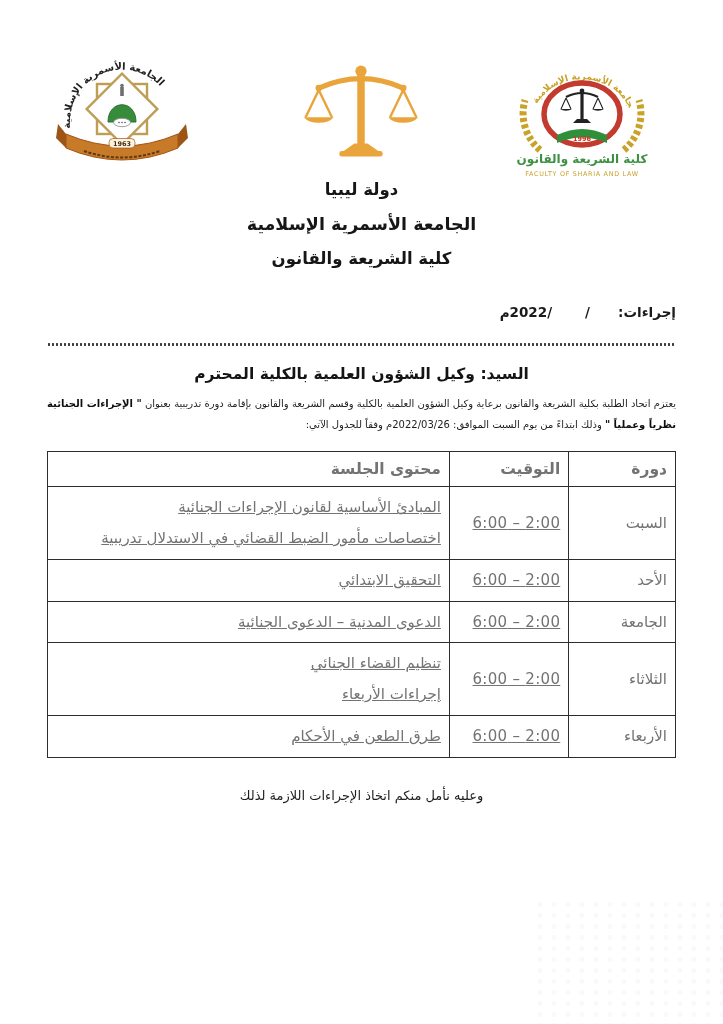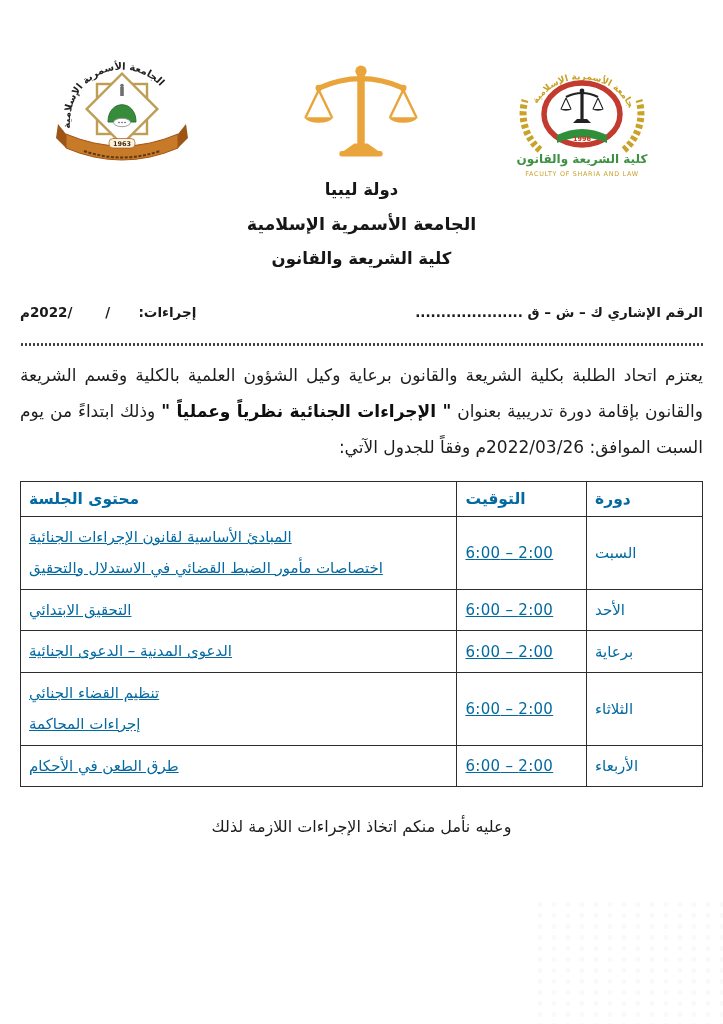--- a/index.html
+++ b/index.html
@@ -1,20 +1,20 @@
 <!DOCTYPE html>
 <html><head>
 <meta charset="utf-8">
 <style>
   html,body{margin:0;padding:0;background:#e9e9e9;}
   .page{
     position:relative;width:723px;height:1024px;margin:0 auto;background:#ffffff;
     font-family:"DejaVu Sans","Liberation Sans",sans-serif;color:#1c1c1c;overflow:hidden;
   }
-  .content{padding:0 20px;}
+  .content{padding:0 47px;}
   
   .logo-band{position:relative;height:180px;}
   .logo-left{position:absolute;left:56px;top:52px;}
   .logo-center{position:absolute;left:300px;top:60px;}
   .logo-right{position:absolute;left:508px;top:44px;}
   
   .title-block{text-align:center;direction:rtl;}
   .title-line{font-weight:700;color:#161616;}
   .t1{font-size:16.5px;margin-top:0px;}
   .t2{font-size:17.5px;margin-top:15px;}
@@ -28,36 +28,36 @@
   
   .dotted-divider{
     margin-top:22px;height:5px;
     background-image:radial-gradient(circle,#3a3a3a 1.1px,rgba(0,0,0,0) 1.3px);
     background-size:4px 5px;background-repeat:repeat-x;background-position:0 50%;
   }
   
   .subject{direction:rtl;text-align:center;font-weight:700;font-size:15.5px;margin-top:18px;color:#141414;}
   
   .body-par{
-    direction:rtl;text-align:justify;font-size:17px;line-height:2.12;
+    direction:rtl;text-align:justify;font-size:10px;line-height:2.12;
     margin:10px 0 0 0;color:#1d1d1d;
   }
   .body-par b{color:#0e0e0e;}
   
   table.schedule{width:100%;border-collapse:collapse;direction:rtl;margin-top:16px;}
   .schedule th,.schedule td{
-    border:1.6px solid #2d2d2d;text-align:left;vertical-align:middle;
-    color:#0369a1;padding:5px 8px;
+    border:1.6px solid #2d2d2d;text-align:right;vertical-align:middle;
+    color:#737373;padding:5px 8px;
   }
   .schedule th{font-weight:700;font-size:15.5px;padding:8px 8px;}
   .schedule td{font-size:15px;}
   .time-cell{font-size:15.5px;letter-spacing:.3px;text-decoration:underline;}
   .content-cell div{line-height:2.05;text-decoration:underline;}
   
-  .closing{direction:rtl;text-align:center;font-size:16px;margin-top:30px;color:#1d1d1d;}
+  .closing{direction:rtl;text-align:center;font-size:13px;margin-top:30px;color:#1d1d1d;}
   
   .scan-noise{
     position:absolute;right:0;bottom:0;width:190px;height:125px;opacity:.5;
     background-image:radial-gradient(circle,#f3f3f3 2px,rgba(255,255,255,0) 3px);
     background-size:14px 11px;
   }
 </style>
 </head>
 <body>
 
@@ -145,26 +145,26 @@
 
   <div class="content">
 
     <div class="title-block">
       <div class="title-line t1">دولة ليبيا</div>
       <div class="title-line t2">الجامعة الأسمرية الإسلامية</div>
       <div class="title-line t3">كلية الشريعة والقانون</div>
     </div>
 
     <div class="ref-row">
-      <span>الرقم الإشاري ك – ش – ق .....................</span>
       <span class="date-field">إجراءات:      /       /2022م</span>
     </div>
 
     <div class="dotted-divider"></div>
 
+    <div class="subject">السيد: وكيل الشؤون العلمية بالكلية المحترم</div>
 
     <p class="body-par"><span>يعتزم اتحاد الطلبة بكلية الشريعة والقانون برعاية وكيل الشؤون العلمية بالكلية وقسم الشريعة والقانون بإقامة دورة تدريبية بعنوان </span><b>" الإجراءات الجنائية نظرياً وعملياً "</b><span> وذلك ابتداءً من يوم السبت الموافق: 2022/03/26م وفقاً للجدول الآتي:</span></p>
 
     <table class="schedule">
       <colgroup>
           <col style="width:17%">
           <col style="width:19%">
           <col style="width:64%">
         </colgroup>
       <thead>
@@ -173,43 +173,43 @@
           <th>التوقيت</th>
           <th>محتوى الجلسة</th>
         </tr>
       </thead>
       <tbody>
           <tr>
             <td class="day-cell">السبت</td>
             <td class="time-cell">2:00 – 6:00</td>
             <td class="content-cell">
               <div>المبادئ الأساسية لقانون الإجراءات الجنائية</div>
-              <div>اختصاصات مأمور الضبط القضائي في الاستدلال والتحقيق</div>
+              <div>اختصاصات مأمور الضبط القضائي في الاستدلال تدريبية</div>
             </td>
           </tr>
           <tr>
             <td class="day-cell">الأحد</td>
             <td class="time-cell">2:00 – 6:00</td>
             <td class="content-cell">
               <div>التحقيق الابتدائي</div>
             </td>
           </tr>
           <tr>
-            <td class="day-cell">برعاية</td>
+            <td class="day-cell">الجامعة</td>
             <td class="time-cell">2:00 – 6:00</td>
             <td class="content-cell">
               <div>الدعوى المدنية – الدعوى الجنائية</div>
             </td>
           </tr>
           <tr>
             <td class="day-cell">الثلاثاء</td>
             <td class="time-cell">2:00 – 6:00</td>
             <td class="content-cell">
               <div>تنظيم القضاء الجنائي</div>
-              <div>إجراءات المحاكمة</div>
+              <div>إجراءات الأربعاء</div>
             </td>
           </tr>
           <tr>
             <td class="day-cell">الأربعاء</td>
             <td class="time-cell">2:00 – 6:00</td>
             <td class="content-cell">
               <div>طرق الطعن في الأحكام</div>
             </td>
           </tr>
         </tbody>

